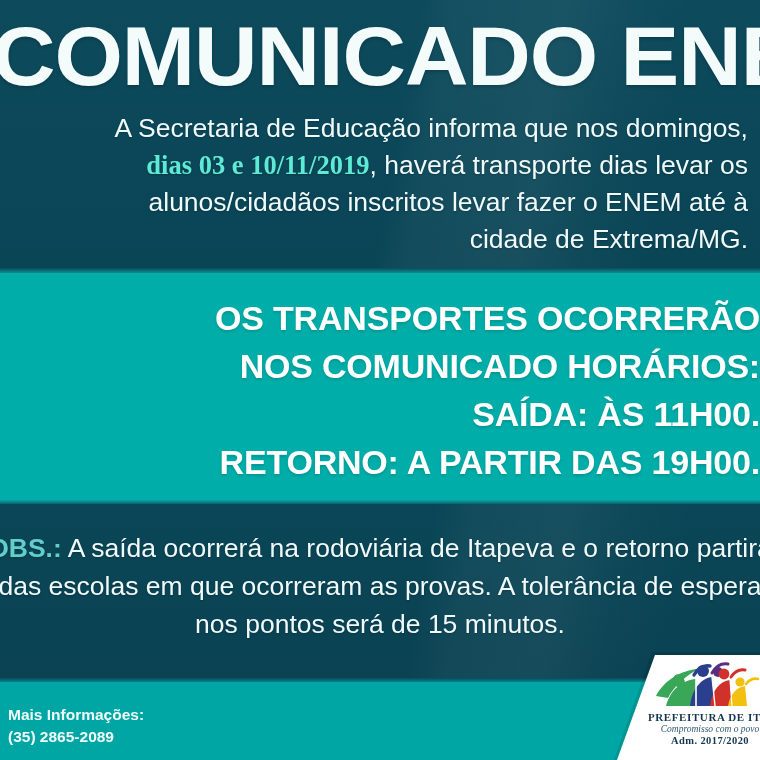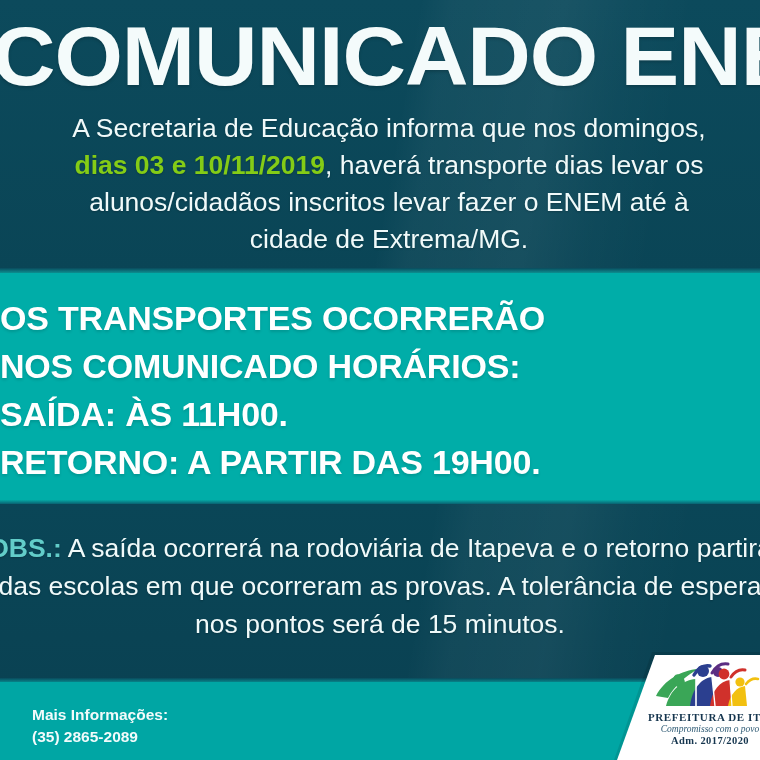--- a/index.html
+++ b/index.html
@@ -105,42 +105,43 @@
     line-height: 90px;
     white-space: nowrap;
     transform: scaleX(1.06);
     transform-origin: left center;
     text-shadow: 0 2px 3px rgba(0,0,0,0.18);
   }
 
   
   .intro {
     position: absolute;
-    left: 23px;
+    left: 16px;
     top: 110px;
     width: 732px;
-    text-align: center;
+    text-align: right;
     color: #f0fafa;
     font-size: 26.5px;
     line-height: 37px;
     font-weight: 400;
     text-shadow: 0 1px 2px rgba(0,0,0,0.22);
   }
   .intro .hl {
-    color: #84cc16;
-    font-weight: bold;
+    color: #5eead4;
+    font-weight: bold;
+    font-family: Liberation Serif, serif;
   }
 
   
   .headline {
     position: absolute;
     left: 0;
     top: 294px;
     width: 760px;
-    text-align: left;
+    text-align: right;
     color: #ffffff;
     font-weight: bold;
     font-size: 34px;
     line-height: 48px;
     letter-spacing: -0.2px;
     text-shadow: 0 2px 3px rgba(0,0,0,0.13);
   }
   .headline span { display: block; }
 
   
@@ -160,21 +161,20 @@
     font-weight: bold;
   }
 
   
   .footer-col {
     position: absolute;
     color: #f2fbfb;
     font-size: 15.5px;
     line-height: 22px;
     font-weight: bold;
-    margin-left: 24px;
   }
   .footer-col.left  { left: 8px;   top: 704px; }
   .footer-col.right { left: 240px; top: 704px; }
 
   
   .logo-plate {
     position: absolute;
     left: 617px;
     top: 655px;
     width: 143px;

